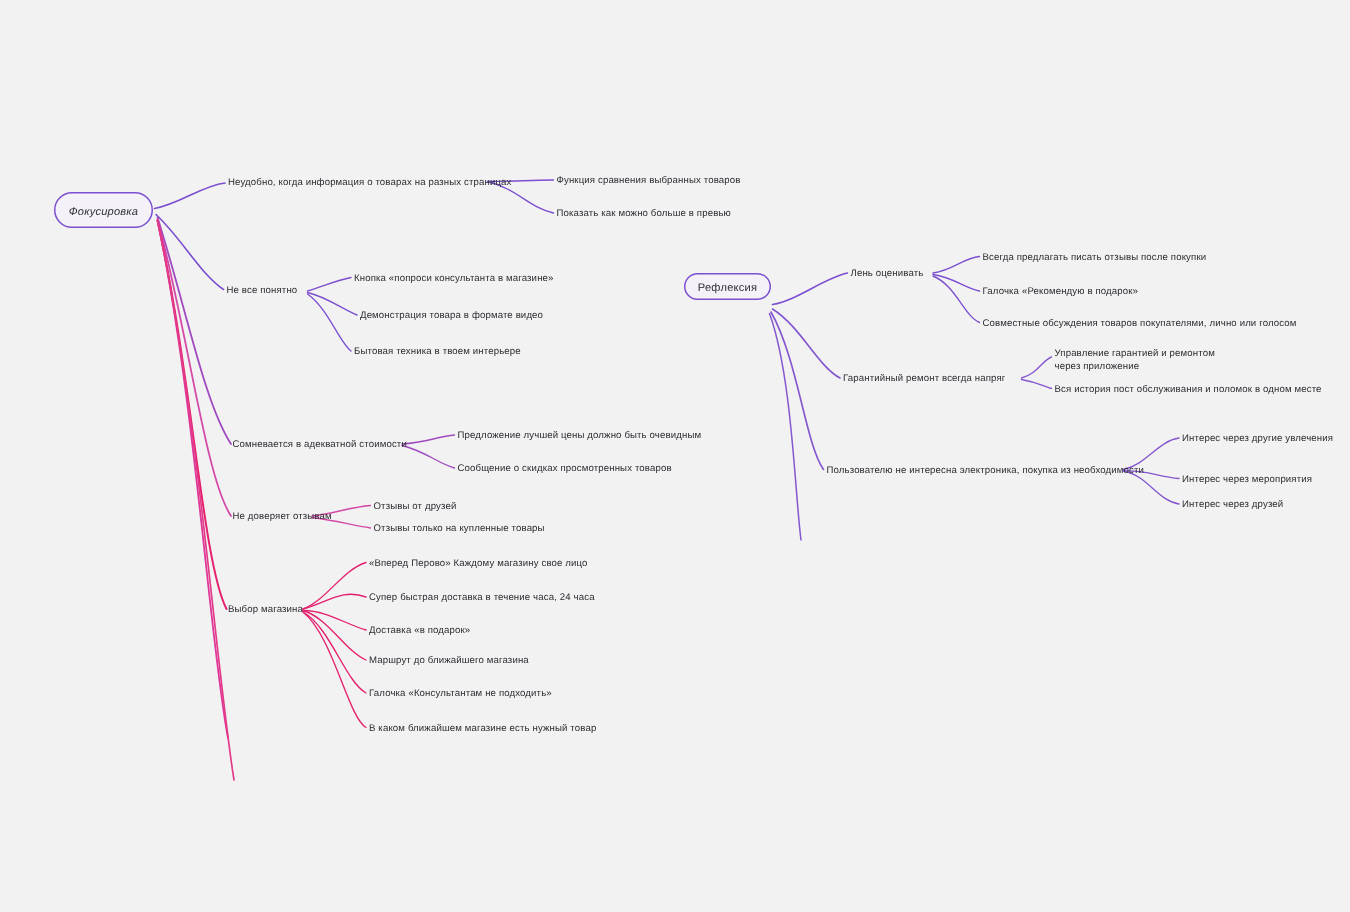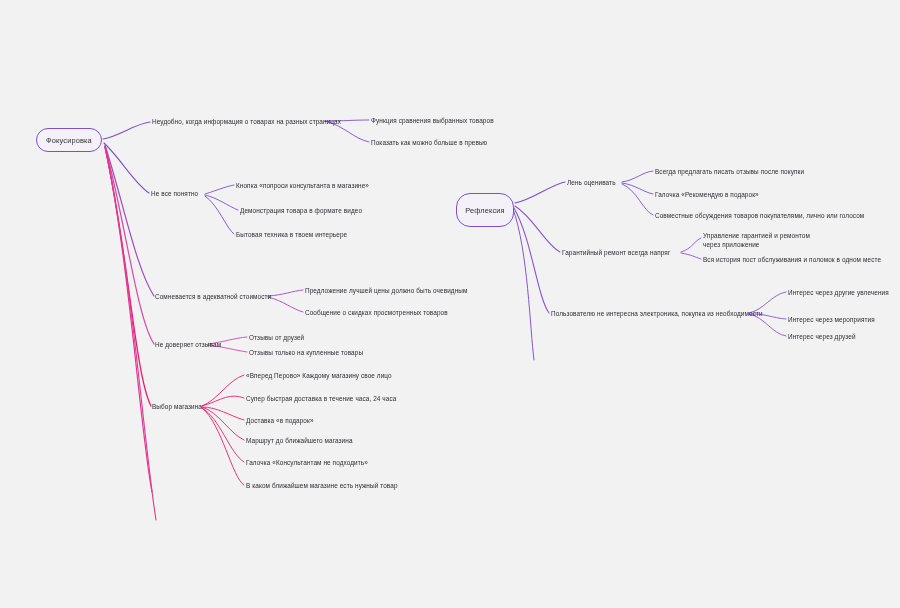--- a/index.html
+++ b/index.html
@@ -107,25 +107,25 @@
       <path d="M681 253 C 692 255, 695 257, 701 259" stroke="#8457cf" stroke-width="0.9"></path>
 
       <path d="M749 313 C 764 310, 772 294, 786 292" stroke="#8457cf" stroke-width="0.9"></path>
       <path d="M749 314 C 764 313, 772 318, 786 319" stroke="#8457cf" stroke-width="0.9"></path>
       <path d="M749 314 C 765 317, 772 334, 786 336" stroke="#8457cf" stroke-width="0.9"></path>
     </g>
   </svg>
 
   <div class="node-layer">
 
-    <div class="root-node" style="left:36px; top:128px; width:66px; height:24px;">
+    <div class="root-node" style="left:36px; top:128px; width:66px; height:24px;font-style:italic;">
       <span>Фокусировка</span>
     </div>
 
-    <div class="root-node" style="left:456px; top:193px; width:58px; height:34px;">
+    <div class="root-node" style="left:456px; top:182px; width:58px; height:18px;">
       <span>Рефлексия</span>
     </div>
 
     <div class="topic" style="left:152px; top:118px;">Неудобно, когда информация о товарах на разных страницах</div>
     <div class="topic" style="left:371px; top:117px;">Функция сравнения выбранных товаров</div>
     <div class="topic" style="left:371px; top:139px;">Показать как можно больше в превью</div>
 
     <div class="topic" style="left:151px; top:190px;">Не все понятно</div>
     <div class="topic" style="left:236px; top:182px;">Кнопка «попроси консультанта в магазине»</div>
     <div class="topic" style="left:240px; top:207px;">Демонстрация товара в формате видео</div>

